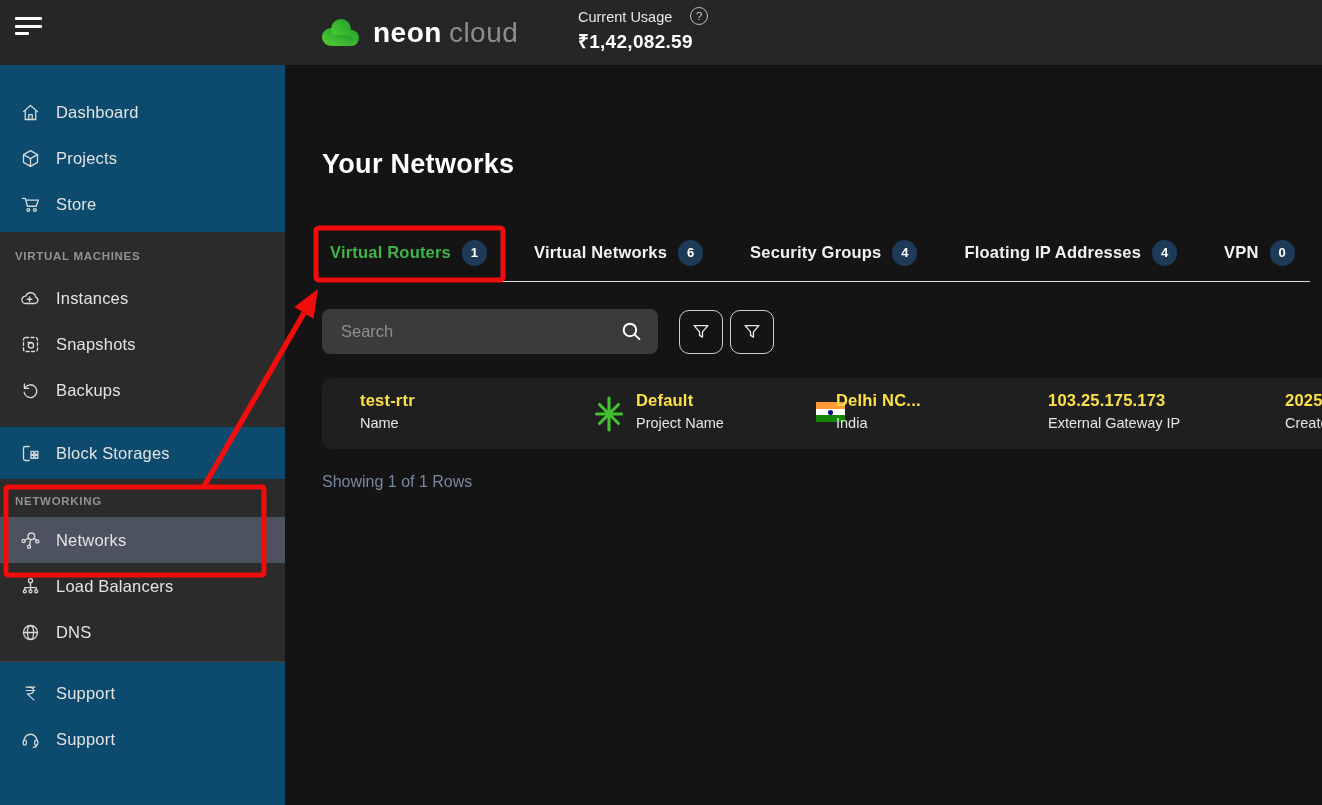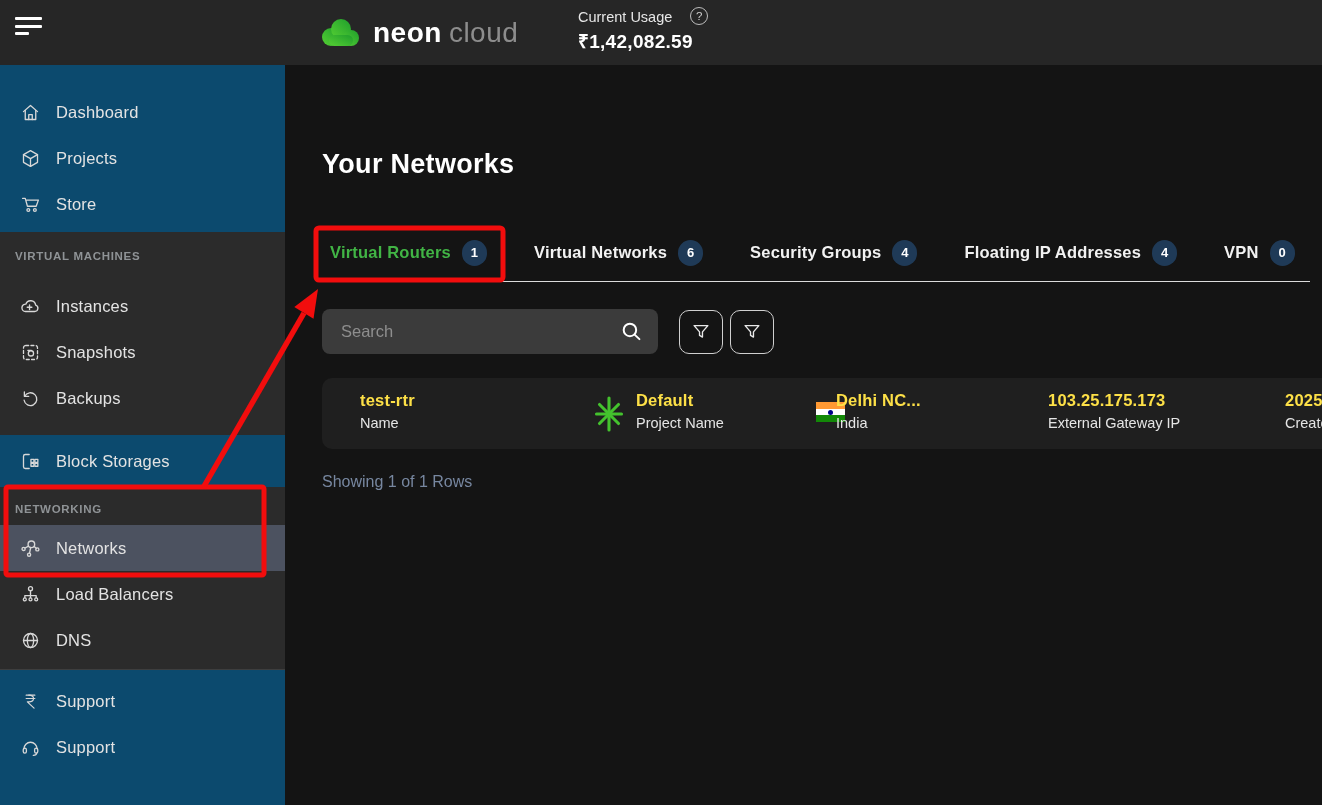--- a/index.html
+++ b/index.html
@@ -35,21 +35,21 @@
   
   .sidebar { position:absolute; left:0; top:65px; width:285px; height:740px; background:#0c4a6e; }
   .side-sec { width:100%; }
   .sec-alt { background:#2b2b2b; }
   .sec-1 { padding-top:24px; padding-bottom:5px; }
   .sec-2 { padding-top:14px; padding-bottom:14px; }
   .sec-3 { padding-top:3px; padding-bottom:3px; }
   .sec-4 { padding-top:12px; padding-bottom:6px; }
   .sec-5 { border-top:1px solid #3e3e3e; padding-top:8px; }
   .sec-label {
-    height:20px; line-height:20px; padding-left:15px; margin-bottom:17px;
+    height:20px; line-height:20px; padding-left:15px; margin-bottom:9px;
     font-size:11.5px; font-weight:600; letter-spacing:0.7px; color:#8f9396;
   }
   .sec-4 .sec-label { margin-bottom:6px; }
   .side-item {
     height:46px; display:flex; align-items:center; padding-left:18px; cursor:pointer;
   }
   .side-item .icn { width:24px; height:24px; display:flex; align-items:center; justify-content:center; margin-right:14px; flex:0 0 24px; }
   .side-item .lbl { font-size:16.5px; color:#e3e3e3; letter-spacing:0.2px; }
   .side-item.active { background:#4c5260; }
   .icn svg { stroke:#d8d8d8; fill:none; stroke-width:1.5; stroke-linecap:round; stroke-linejoin:round; }

